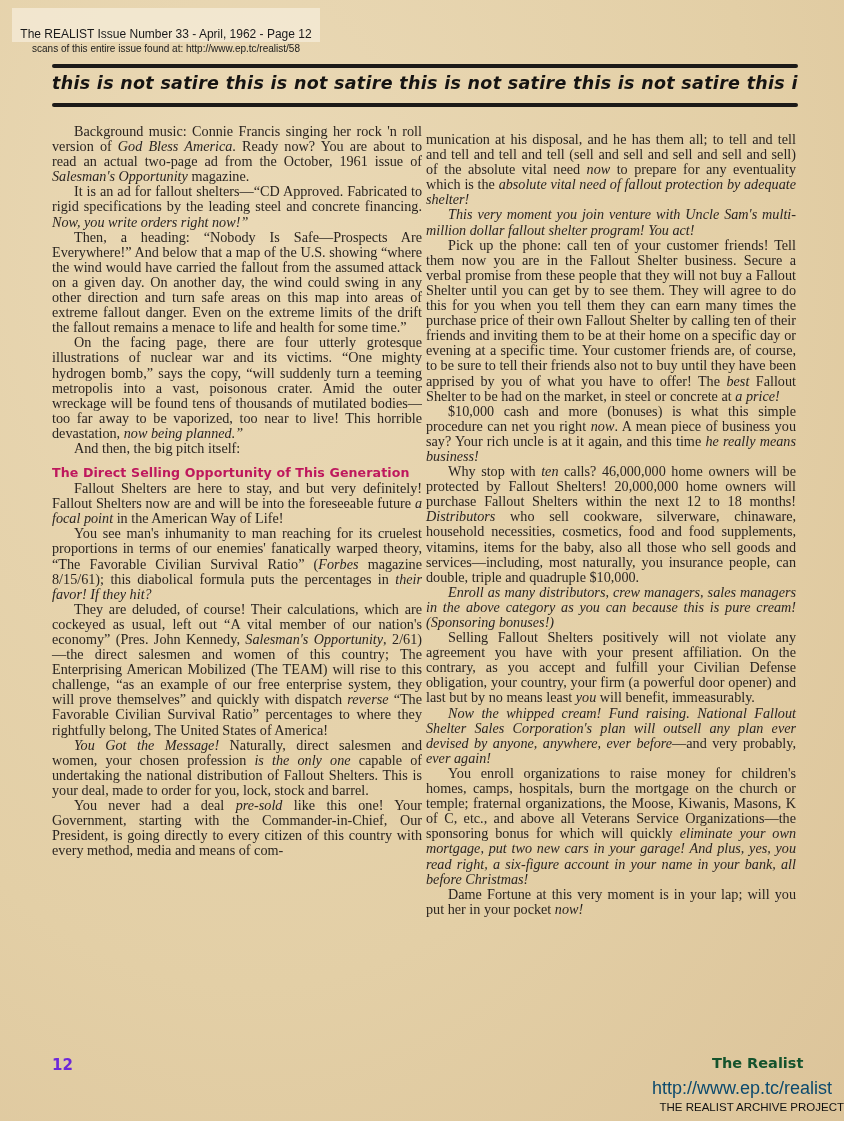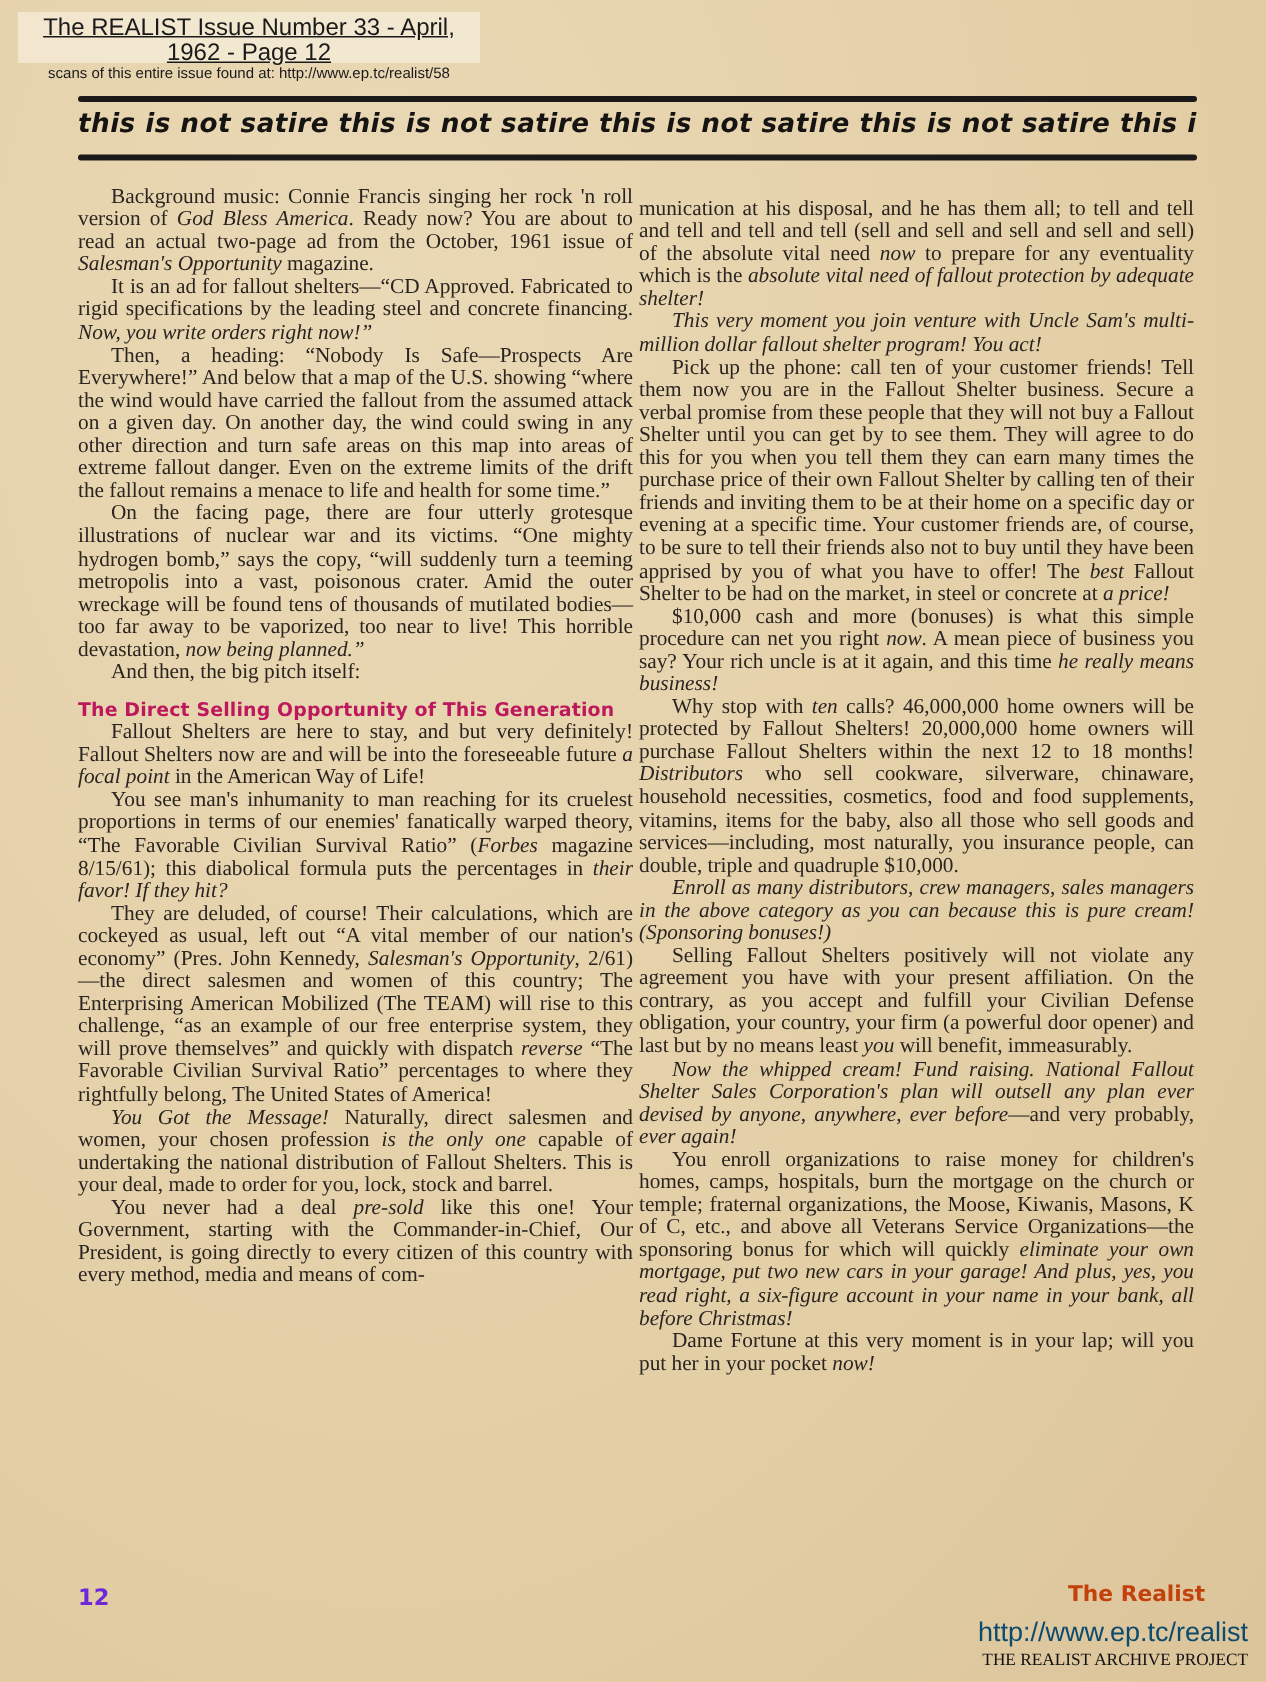--- a/index.html
+++ b/index.html
@@ -9,21 +9,21 @@
     background-image: radial-gradient(ellipse at 30% 20%, #ead9b6 0%, #e3cfa6 60%, #dcc49a 100%);
     font-family: "Liberation Serif", "DejaVu Serif", serif;
     color: #2a2420;
   }
   .archive-header {
     position: absolute; left: 12px; top: 8px; width: 308px; height: 34px;
     background: rgba(245,236,218,0.75);
     font-family: "Liberation Sans", "DejaVu Sans", sans-serif;
     text-align: center; color: #1a1a1a;
   }
-  .archive-header .t1 { font-size: 16px; line-height: 17px; margin-top: 2px; text-decoration: underline; }
+  .archive-header .t1 { font-size: 12px; line-height: 17px; margin-top: 18px; }
   .archive-header .t2 { font-size: 10px; line-height: 12px; }
   .rule {
     position: absolute; left: 52px; width: 746px; height: 4px;
     background: #1c1a18; border-radius: 2px;
   }
   .rule.top { top: 64px; }
   .rule.bot { top: 103px; }
   .banner {
     position: absolute; left: 52px; top: 73px; width: 746px; height: 24px; overflow: hidden;
     white-space: nowrap;
@@ -44,29 +44,29 @@
     font-weight: bold; font-size: 12.6px; line-height: 17px; letter-spacing: 0.1px;
     white-space: nowrap; color: #be185d;
   }
   .col em { font-style: italic; }
   .page-num {
     position: absolute; left: 52px; top: 1056px;
     font-family: "DejaVu Sans", sans-serif; font-weight: bold; font-size: 15px; color: #6d28d9;
   }
   .mag-name {
     position: absolute; left: 712px; top: 1055px;
-    font-family: "DejaVu Sans", sans-serif; font-weight: bold; font-size: 14.5px; color: #c2410c;
+    font-family: "DejaVu Sans", sans-serif; font-weight: bold; font-size: 14.5px; color: #14532d;
   }
   .footer-url {
     position: absolute; right: 12px; top: 1078px;
     font-family: "Liberation Sans", sans-serif; font-size: 18px; color: #0c4a6e;
   }
   .footer-project {
-    position: absolute; right: 12px; top: 1101px;
-    font-family: Liberation Serif, serif; font-size: 11.5px; color: #111;
+    position: absolute; right: 0; top: 1101px;
+    font-family: Liberation Sans, sans-serif; font-size: 11.5px; color: #111;
   }
 </style>
 </head>
 <body>
 
 <div class="archive-header">
   <div class="t1">The REALIST Issue Number 33 - April, 1962 - Page 12</div>
   <div class="t2">scans of this entire issue found at: http://www.ep.tc/realist/58</div>
 </div>
 

